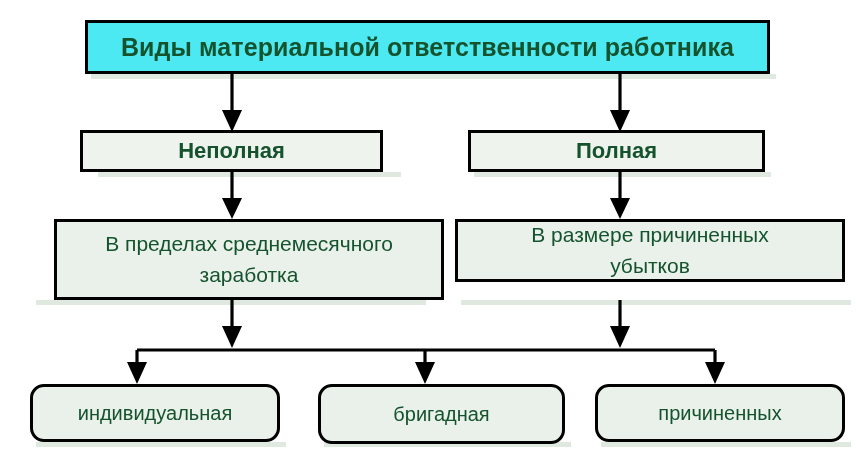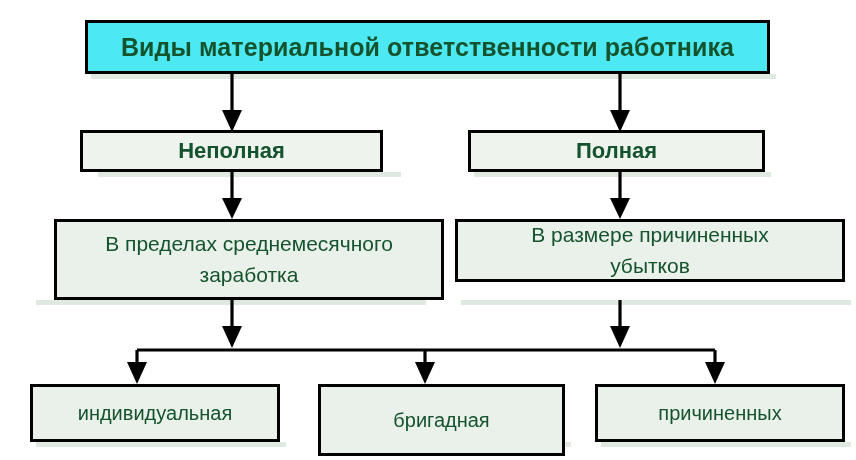--- a/index.html
+++ b/index.html
@@ -47,20 +47,21 @@
   }
   .node.level3 {
     background: #eaf1ea;
     font-weight: normal;
     font-size: 21px;
   }
   .node.leaf {
     background: #eaf1ea;
     font-weight: normal;
     font-size: 20px;
+    border-radius: 14px;
   }
   .node .label { display: block; padding: 0 8px; }
 
   svg.connectors {
     position: absolute;
     left: 0;
     top: 0;
     width: 856px;
     height: 460px;
     z-index: 2;
@@ -138,21 +139,21 @@
 
   <div class="node level3" style="left:455px; top:219px; width:390px; height:63px; flex-direction:column;">
     <span class="label">В размере причиненных</span>
     <span class="label">убытков</span>
   </div>
 
   <div class="node leaf" style="left:30px; top:384px; width:250px; height:58px;">
     <span class="label">индивидуальная</span>
   </div>
 
-  <div class="node leaf" style="left:318px; top:384px; width:247px; height:72px;align-items:center;">
+  <div class="node leaf" style="left:318px; top:384px; width:247px; height:60px;align-items:center;">
     <span class="label">бригадная</span>
   </div>
 
   <div class="node leaf" style="left:595px; top:384px; width:250px; height:58px;">
     <span class="label">причиненных</span>
   </div>
 
 </div>
 
 </body></html>

